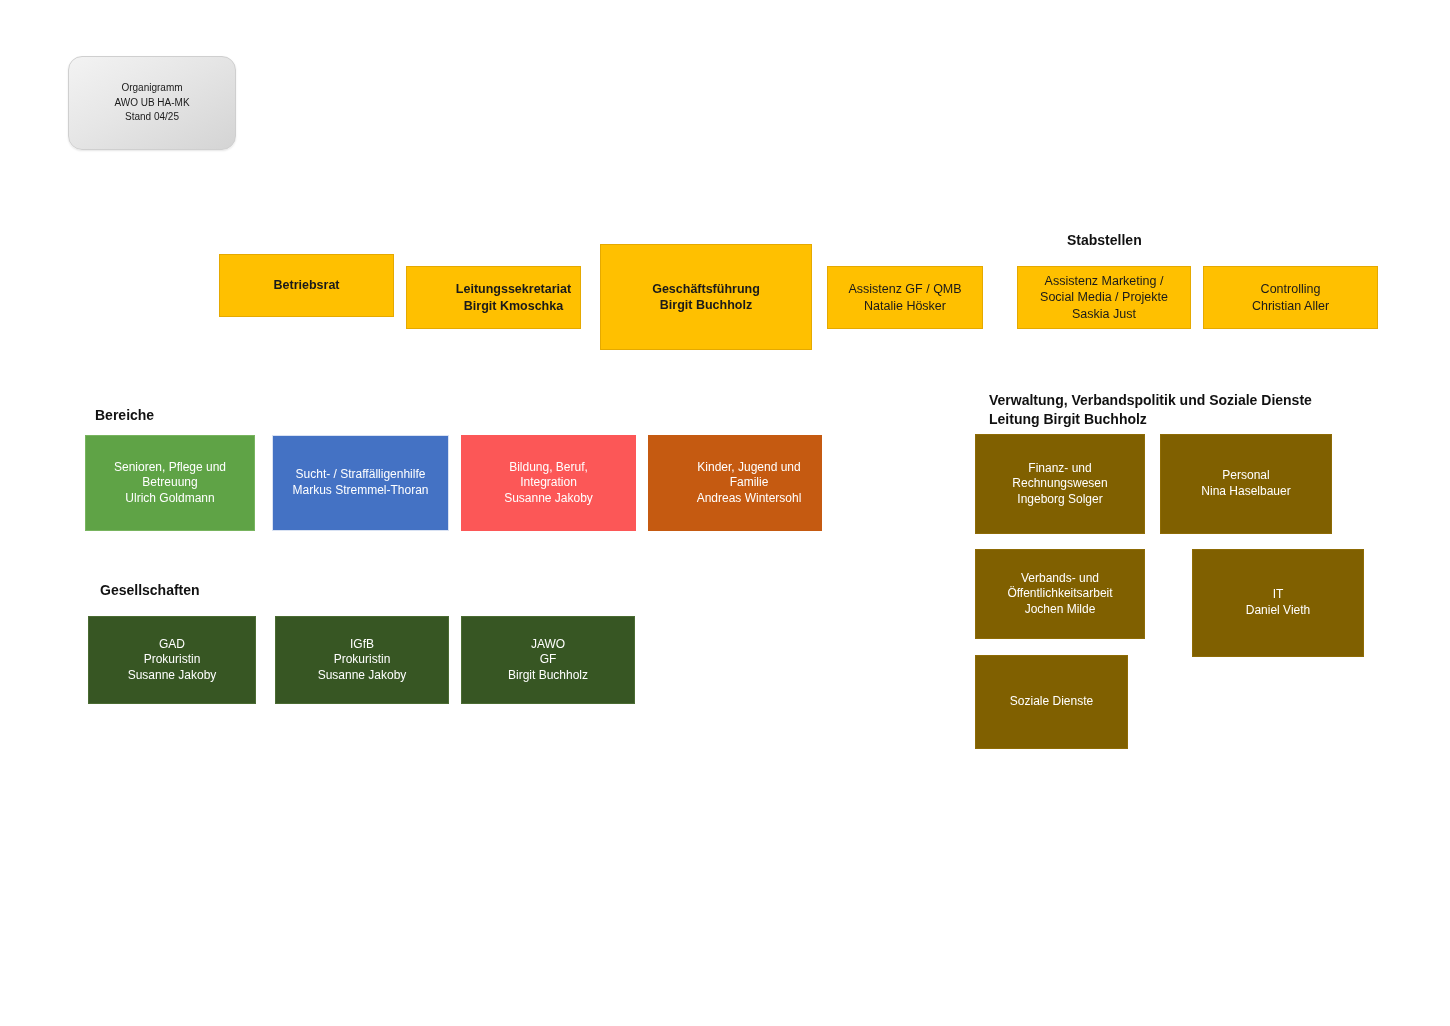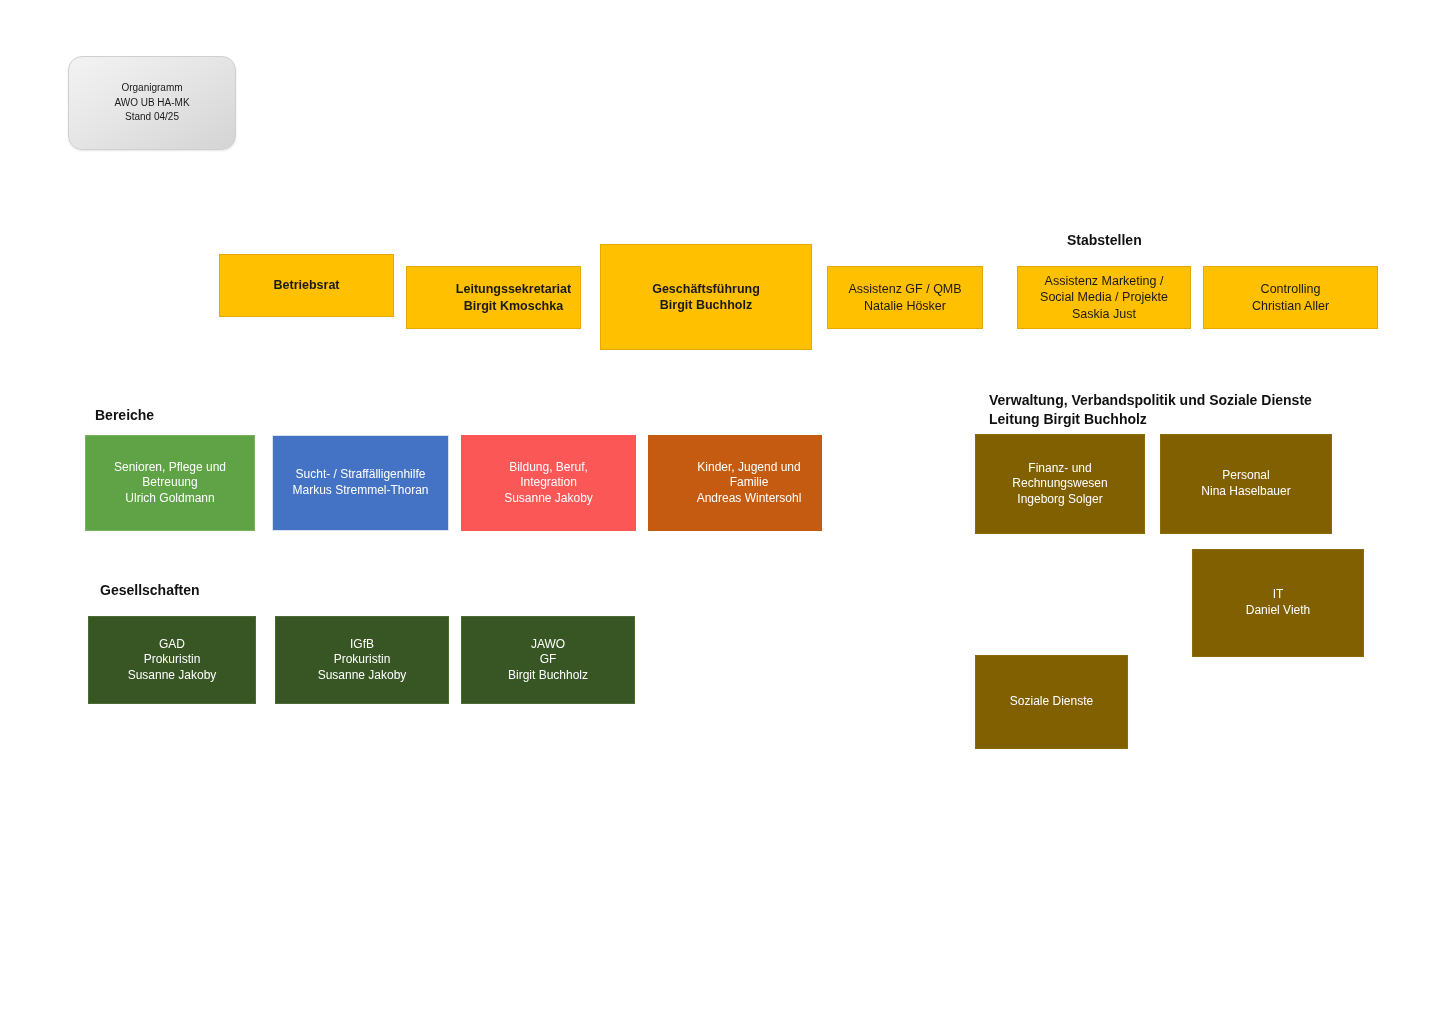--- a/index.html
+++ b/index.html
@@ -170,19 +170,22 @@
   <div class="caption" style="left:989px; top:391px;">Verwaltung, Verbandspolitik und Soziale Dienste
 Leitung Birgit Buchholz</div>
 
   <div class="node n-olive" style="left:975px; top:434px; width:170px; height:100px;">Finanz- und
 Rechnungswesen
 Ingeborg Solger</div>
 
   <div class="node n-olive" style="left:1160px; top:434px; width:172px; height:100px;">Personal
 Nina Haselbauer</div>
 
+  <div class="node n-olive" style="left:975px; top:549px; width:170px; height:90px;">Verbands- und
+Öffentlichkeitsarbeit
+Jochen Milde</div>
 
   <div class="node n-olive" style="left:1192px; top:549px; width:172px; height:108px;">IT
 Daniel Vieth</div>
 
   <div class="node n-olive" style="left:975px; top:655px; width:153px; height:94px; align-items:center;">Soziale Dienste</div>
 
 </div>
 
 </body></html>

